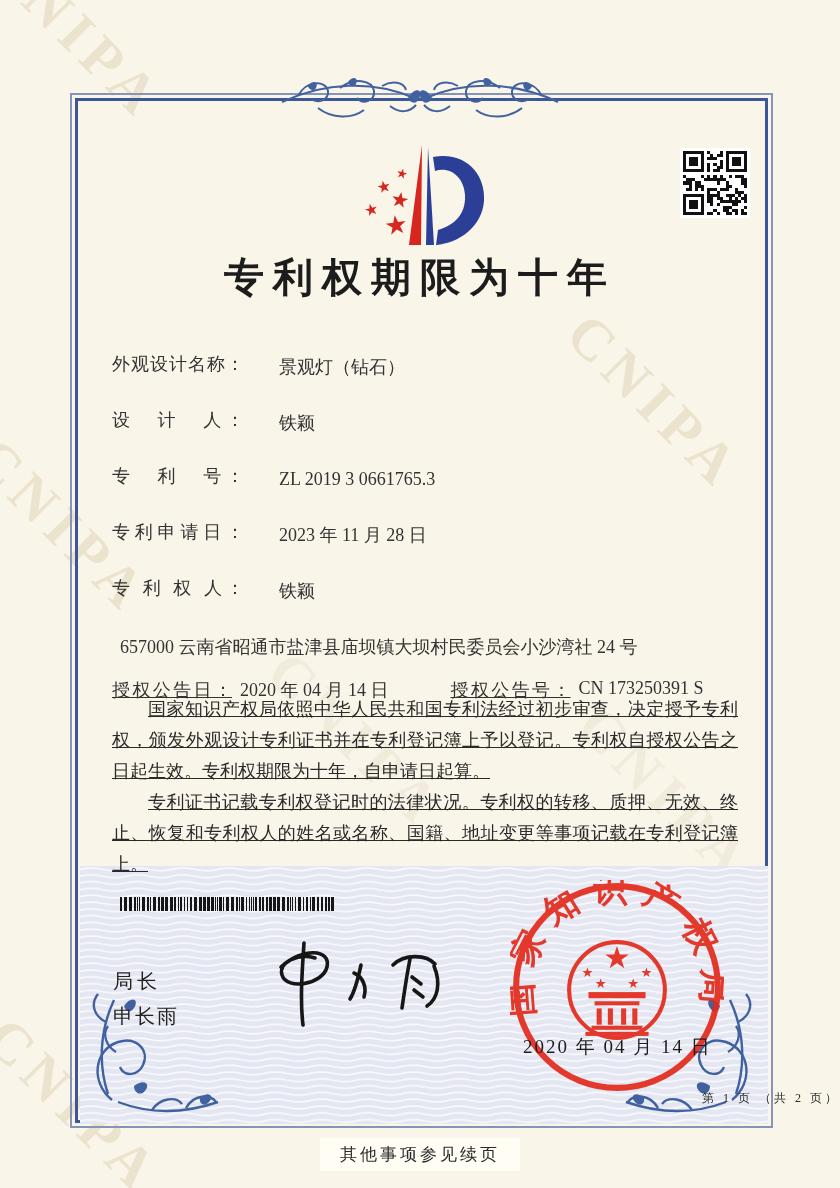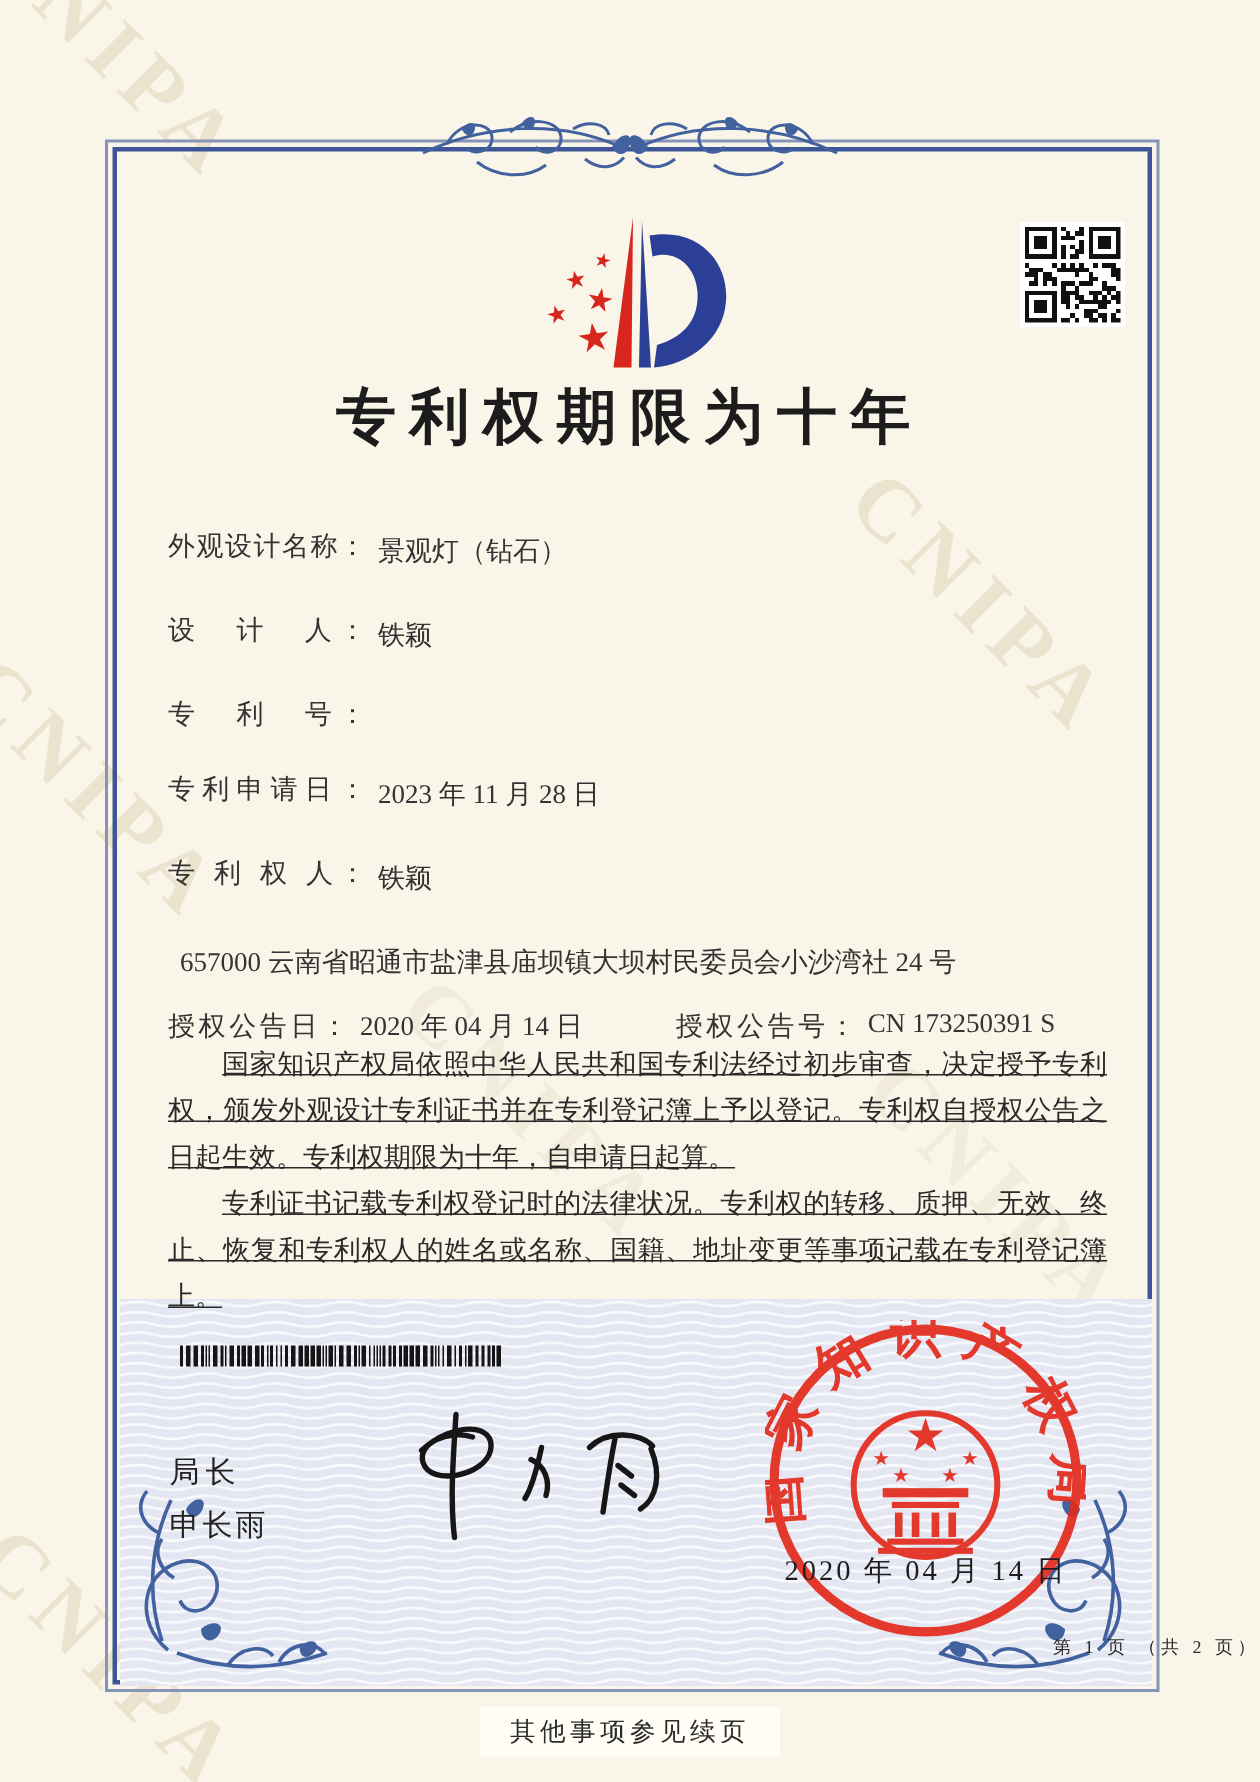--- a/index.html
+++ b/index.html
@@ -47,31 +47,31 @@
     position:absolute;left:0;right:0;top:250px;z-index:3;
     text-align:center;font-size:40px;font-weight:bold;
     letter-spacing:9px;color:#1c1c1c;
   }
 
   
   .fields{
     position:absolute;left:112px;right:104px;top:352px;z-index:3;
     font-size:18px;color:#333;
   }
-  .frow{display:flex;margin-bottom:26px;line-height:24px;}
+  .frow{display:flex;margin-bottom:26px;line-height:24px;gap:27px;}
   .frow .lbl{
     display:inline-block;width:132px;flex:0 0 132px;
     text-align:justify;text-align-last:justify;
   }
   .frow .val{flex:1;margin-left:8px;line-height:30px;}
   .grant-row{display:flex;margin-top:-2px;}
   .grant-row .half{display:flex;flex:0 0 auto;}
   .grant-row .lbl2{
     display:inline-block;width:120px;
-    text-align:justify;text-align-last:justify;
+    text-align:justify;text-align-last:justify;text-decoration:underline;
   }
   .grant-row .gv{margin-left:8px;}
   .grant-row .half+.half{margin-left:62px;}
 
   
   .body-text{
     position:absolute;left:112px;right:102px;top:694px;z-index:3;
     font-size:18px;line-height:31px;color:#2a2a2a;text-align:justify;
   }
   .body-text p{margin:0;text-indent:2em;text-decoration:underline;}
@@ -349,20 +349,21 @@
     <div class="frow">
       <span class="lbl">外观设计名称：</span>
       <span class="val">景观灯（钻石）</span>
     </div>
     <div class="frow">
       <span class="lbl">设　计　人：</span>
       <span class="val">铁颖</span>
     </div>
     <div class="frow">
       <span class="lbl">专　利　号：</span>
+      <span class="val">ZL 2019 3 0661765.3</span>
     </div>
     <div class="frow">
       <span class="lbl">专利申请日：</span>
       <span class="val">2023 年 11 月 28 日</span>
     </div>
     <div class="frow">
       <span class="lbl">专 利 权 人：</span>
       <span class="val">铁颖</span>
     </div>
     <div class="frow" style="margin-bottom:18px">

